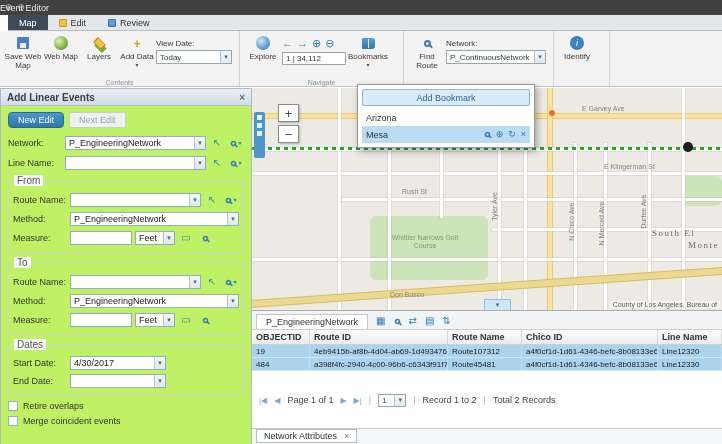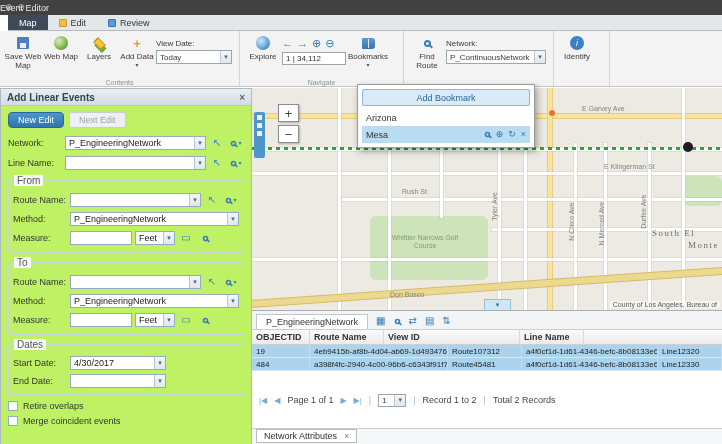--- a/index.html
+++ b/index.html
@@ -95,21 +95,21 @@
   .zoombtn { width:21px; height:18px; background:#fff; border:1px solid #8c8c8c; color:#444; font-size:13px; display:flex; align-items:center; justify-content:center; margin-bottom:3px; box-shadow:1px 1px 2px rgba(0,0,0,.25); cursor:default; }
   .side-toolbar { position:absolute; left:2px; top:24px; width:11px; height:46px; background:#4e95ca; border-radius:2px; z-index:10; display:flex; flex-direction:column; align-items:center; gap:3px; padding-top:3px; }
   .side-toolbar i { width:5px; height:5px; background:#e6f1fa; display:block; }
   .map-collapse { position:absolute; left:232px; bottom:0; width:27px; height:11px; background:#cfe6f5; border:1px solid #8fc0e0; border-bottom:none; display:flex; align-items:center; justify-content:center; color:#2f77ab; font-size:6px; z-index:10; cursor:default; }
 
   
   .grid { position:absolute; left:252px; top:310px; width:470px; height:118px; background:#fff; border-top:1px solid #a8aeb2; }
   .grid-toolbar { height:19px; background:#f2f4f5; border-bottom:1px solid #c9ced2; display:flex; align-items:flex-end; gap:8px; padding:0 4px; }
   .grid-tab { background:#fff; border:1px solid #c0c6ca; border-bottom:none; padding:2px 9px; font-size:9px; color:#333; cursor:default; }
   .gt-icons { display:flex; gap:8px; align-items:center; color:#2e7cb8; font-size:10px; padding-bottom:3px; line-height:1; }
-  .ghead { display:flex; height:15px; background:linear-gradient(#fbfbfb,#ebebeb); border-bottom:1px solid #cfcfcf; font-weight:bold; font-size:9px; color:#333; }
+  .ghead { display:flex; height:15px; background:linear-gradient(#fbfbfb,#ebebeb); border-bottom:1px solid #cfcfcf; font-weight:bold; font-size:9px; color:#333;justify-content:space-between; }
   .gcell { padding:0 4px; border-right:1px solid #d8d8d8; overflow:hidden; white-space:nowrap; display:flex; align-items:center; }
   .c0{width:58px;flex-shrink:0} .c1{width:138px;flex-shrink:0} .c2{width:74px;flex-shrink:0} .c3{width:136px;flex-shrink:0} .c4{width:64px;flex-shrink:0}
   .grow { display:flex; height:13px; background:#abd3ee; font-size:8px; color:#222; border-bottom:1px solid #d2e8f7; cursor:default; }
   .grow .gcell { border-right:1px solid #c3def2; }
   .pager { position:absolute; left:0; right:0; top:80px; height:18px; display:flex; align-items:center; gap:7px; padding:0 7px; font-size:9px; color:#444; }
   .pager .pg { color:#7aa9cb; font-size:8px; cursor:default; }
   .pgsel { width:28px; height:13px; border:1px solid #9aa6ae; background:#fff; display:flex; align-items:center; font-size:8px; }
   .pgsel .ms-val{ flex:1; padding:0 3px; }
   .psep { color:#b0b6ba; }
 
@@ -458,22 +458,23 @@
       <div class="gt-icons">
         <span>▦</span>
         <span class="mag" style="transform:scale(.8);"></span>
         <span>⇄</span>
         <span>▤</span>
         <span>⇅</span>
       </div>
     </div>
     <div class="ghead">
       <span class="gcell c0">OBJECTID</span>
+      <span class="gcell c1">Route ID</span>
       <span class="gcell c2">Route Name</span>
-      <span class="gcell c3">View ID</span>
+      <span class="gcell c3">Chico ID</span>
       <span class="gcell c4">Line Name</span>
     </div>
     <div class="grow">
       <span class="gcell c0">19</span>
       <span class="gcell c1">4eb9415b-af8b-4d04-ab69-1d4934768302b</span>
       <span class="gcell c2">Route107312</span>
       <span class="gcell c3">a4f0cf1d-1d61-4346-befc-8b08133e681e</span>
       <span class="gcell c4">Line12320</span>
     </div>
     <div class="grow">

